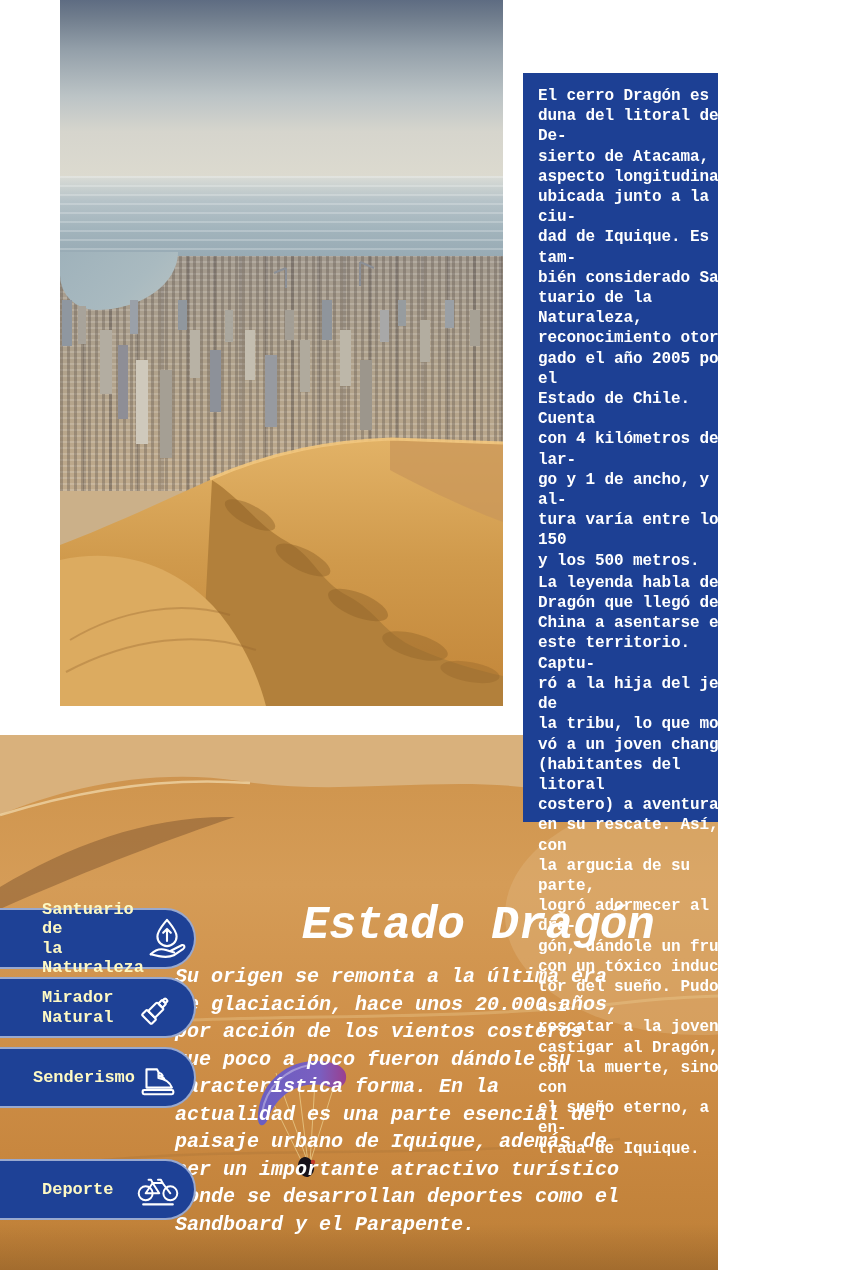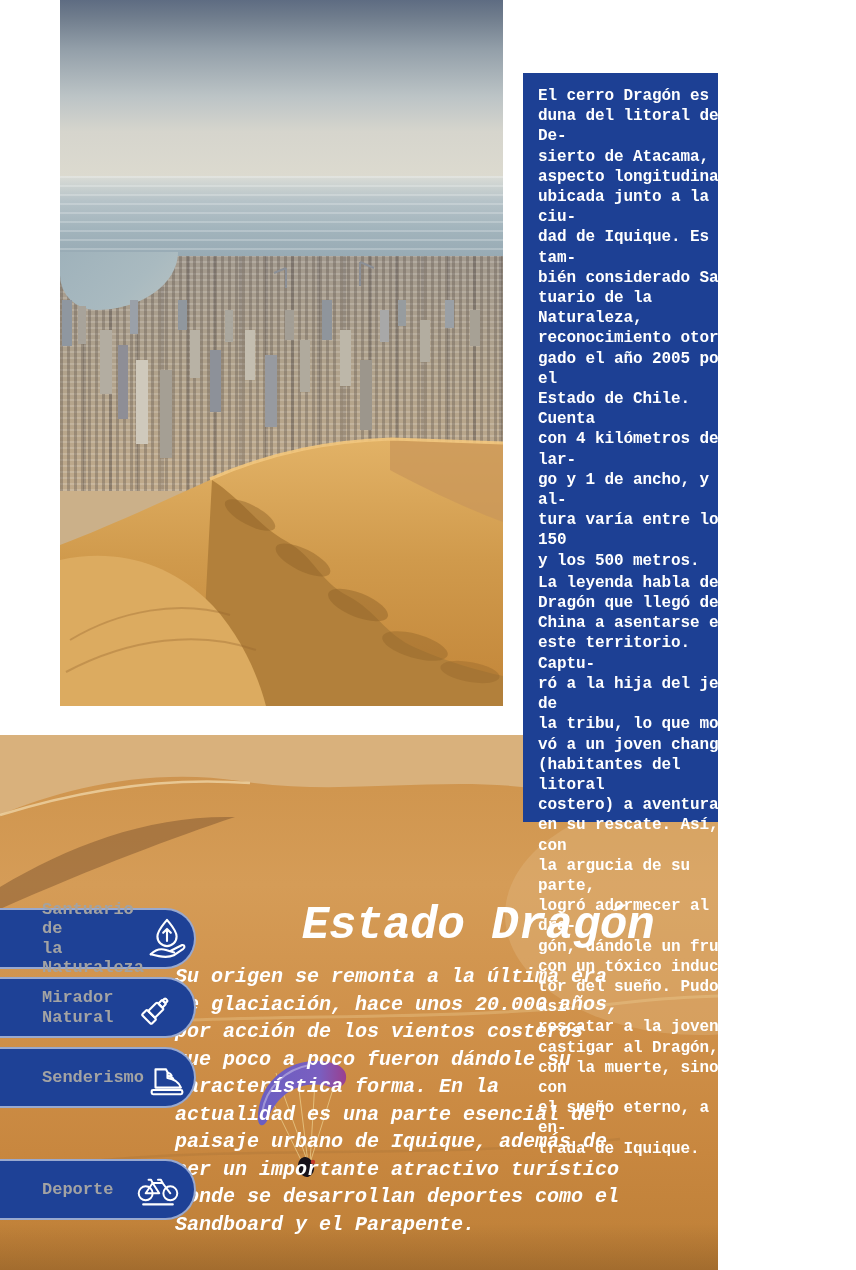--- a/index.html
+++ b/index.html
@@ -41,24 +41,24 @@
   .photo-bottom{position:absolute;left:0;top:735px;width:856px;height:535px;overflow:hidden;
     background:linear-gradient(180deg,#c68d52 0%,#d0964f 10%,#d59c57 28%,#cf9049 55%,#c8873f 78%,#bd7f37 100%);}
   .pb-svg{position:absolute;left:0;top:0;}
   .pb-shade{position:absolute;left:0;bottom:0;width:100%;height:46px;
     background:linear-gradient(180deg,rgba(130,85,35,0) 0%,rgba(130,85,35,.45) 100%);}
 
   
   .pill{position:absolute;left:0;width:196px;height:61px;background:#1e4196;
     border:2px solid rgba(255,255,255,.55);border-left:none;border-radius:0 33px 33px 0;
     box-sizing:border-box;display:flex;align-items:center;z-index:6;}
-  .pill-label{flex:1;padding-left:42px;color:#a3a3a3;font-weight:bold;font-size:17px;line-height:19.5px;}
+  .pill-label{flex:1;padding-left:42px;color:#fef9c3;font-weight:bold;font-size:17px;line-height:19.5px;}
   .pill-icon{flex:none;width:46px;height:46px;margin-right:13px;}
   .pill-icon svg{width:100%;height:100%;display:block;}
-  #pill-1{top:908px;} #pill-2{top:977px;align-items:center;} #pill-3{top:1047px;} #pill-4{top:1159px;}
+  #pill-1{top:908px;} #pill-2{top:977px;align-items:center;} #pill-3{top:1047px;justify-content:flex-end;} #pill-4{top:1159px;}
 
   
   .hero-title{position:absolute;right:64px;top:900px;color:#fff;font-weight:bold;font-style:italic;
     font-size:46px;letter-spacing:-0.5px;z-index:4;}
   .hero-text{position:absolute;right:88px;top:963px;width:455px;color:#fff;
     font-weight:bold;font-style:italic;font-size:20px;line-height:27.5px;z-index:4;}
 </style>
 </head>
 <body>
 

